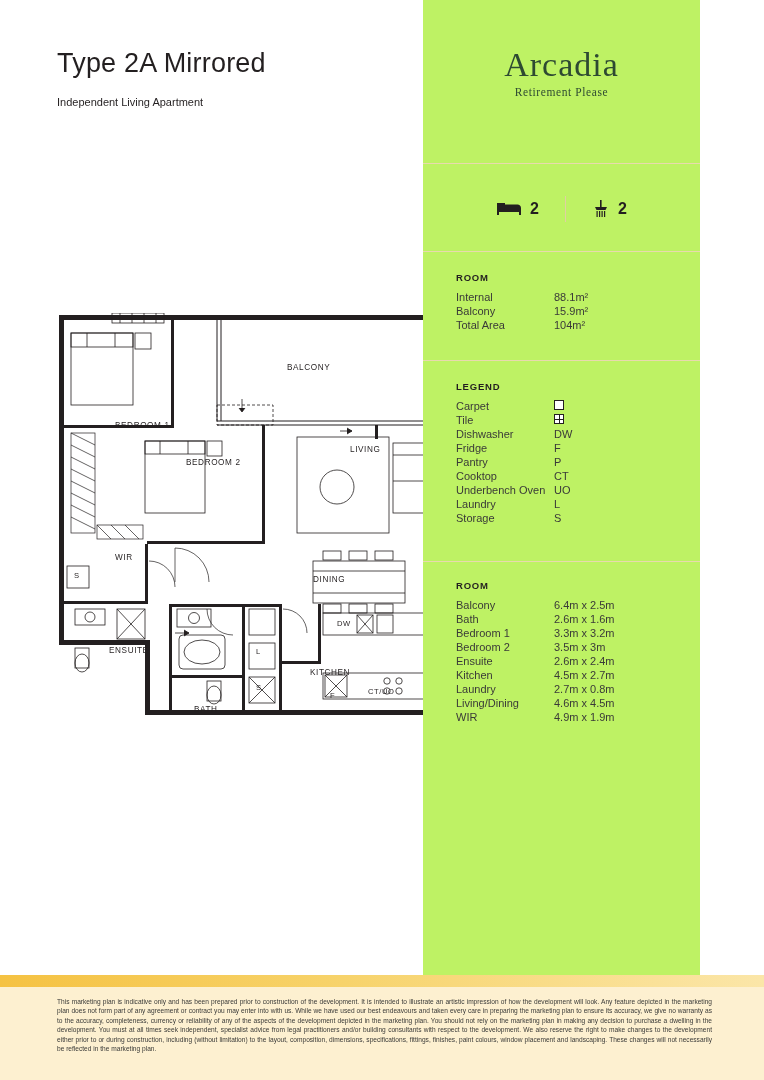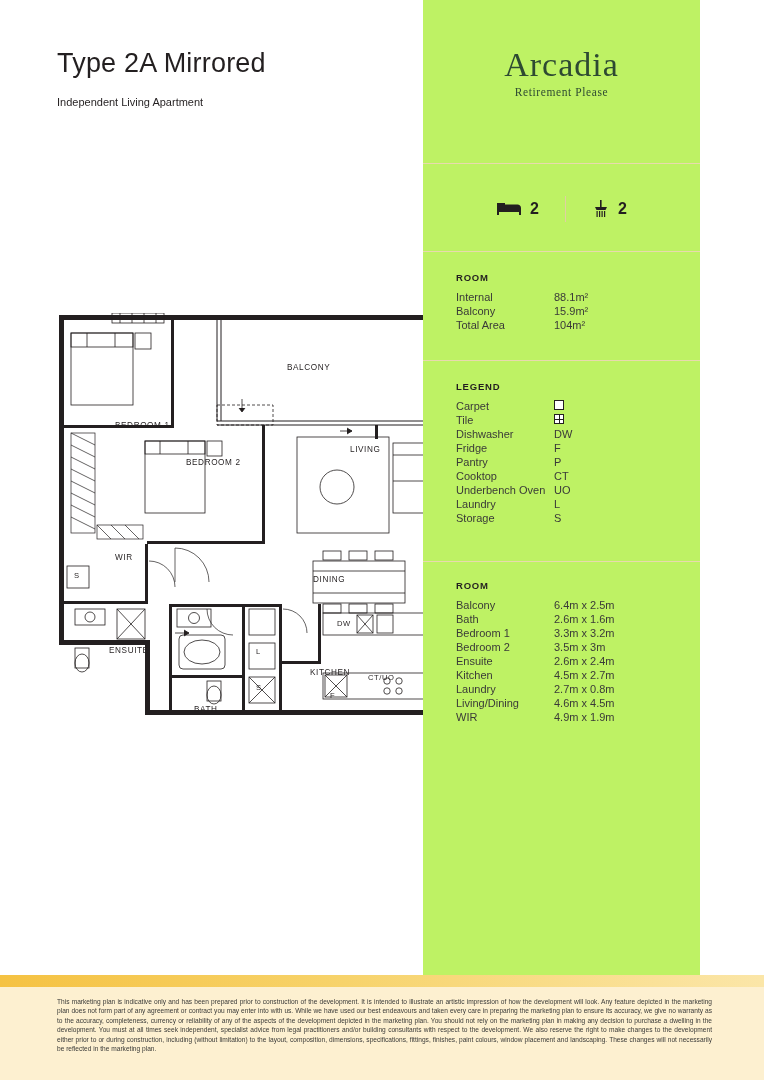--- a/index.html
+++ b/index.html
@@ -306,21 +306,21 @@
     <span class="lbl big" style="left:230px; top:50px;">BALCONY</span>
     <span class="lbl big" style="left:58px; top:108px;">BEDROOM 1</span>
     <span class="lbl big" style="left:129px; top:145px;">BEDROOM 2</span>
     <span class="lbl big" style="left:293px; top:132px;">LIVING</span>
     <span class="lbl big" style="left:256px; top:262px;text-align:center;">DINING</span>
     <span class="lbl big" style="left:58px; top:240px;">WIR</span>
     <span class="lbl big" style="left:52px; top:333px;">ENSUITE</span>
     <span class="lbl big" style="left:137px; top:392px;">BATH</span>
     <span class="lbl big" style="left:253px; top:355px;">KITCHEN</span>
     <span class="lbl" style="left:280px; top:306px;">DW</span>
-    <span class="lbl" style="left:311px; top:360px;text-align:right;">CT/UO</span>
+    <span class="lbl" style="left:311px; top:374px;text-align:right;">CT/UO</span>
     <span class="lbl" style="left:366px; top:368px;">P</span>
     <span class="lbl" style="left:273px; top:378px;">F</span>
     <span class="lbl" style="left:199px; top:334px;">L</span>
     <span class="lbl" style="left:199px; top:370px;">S</span>
     <span class="lbl" style="left:17px; top:258px;">S</span>
   </div>
 
   <div class="right-panel">
 
     <div class="brand">

